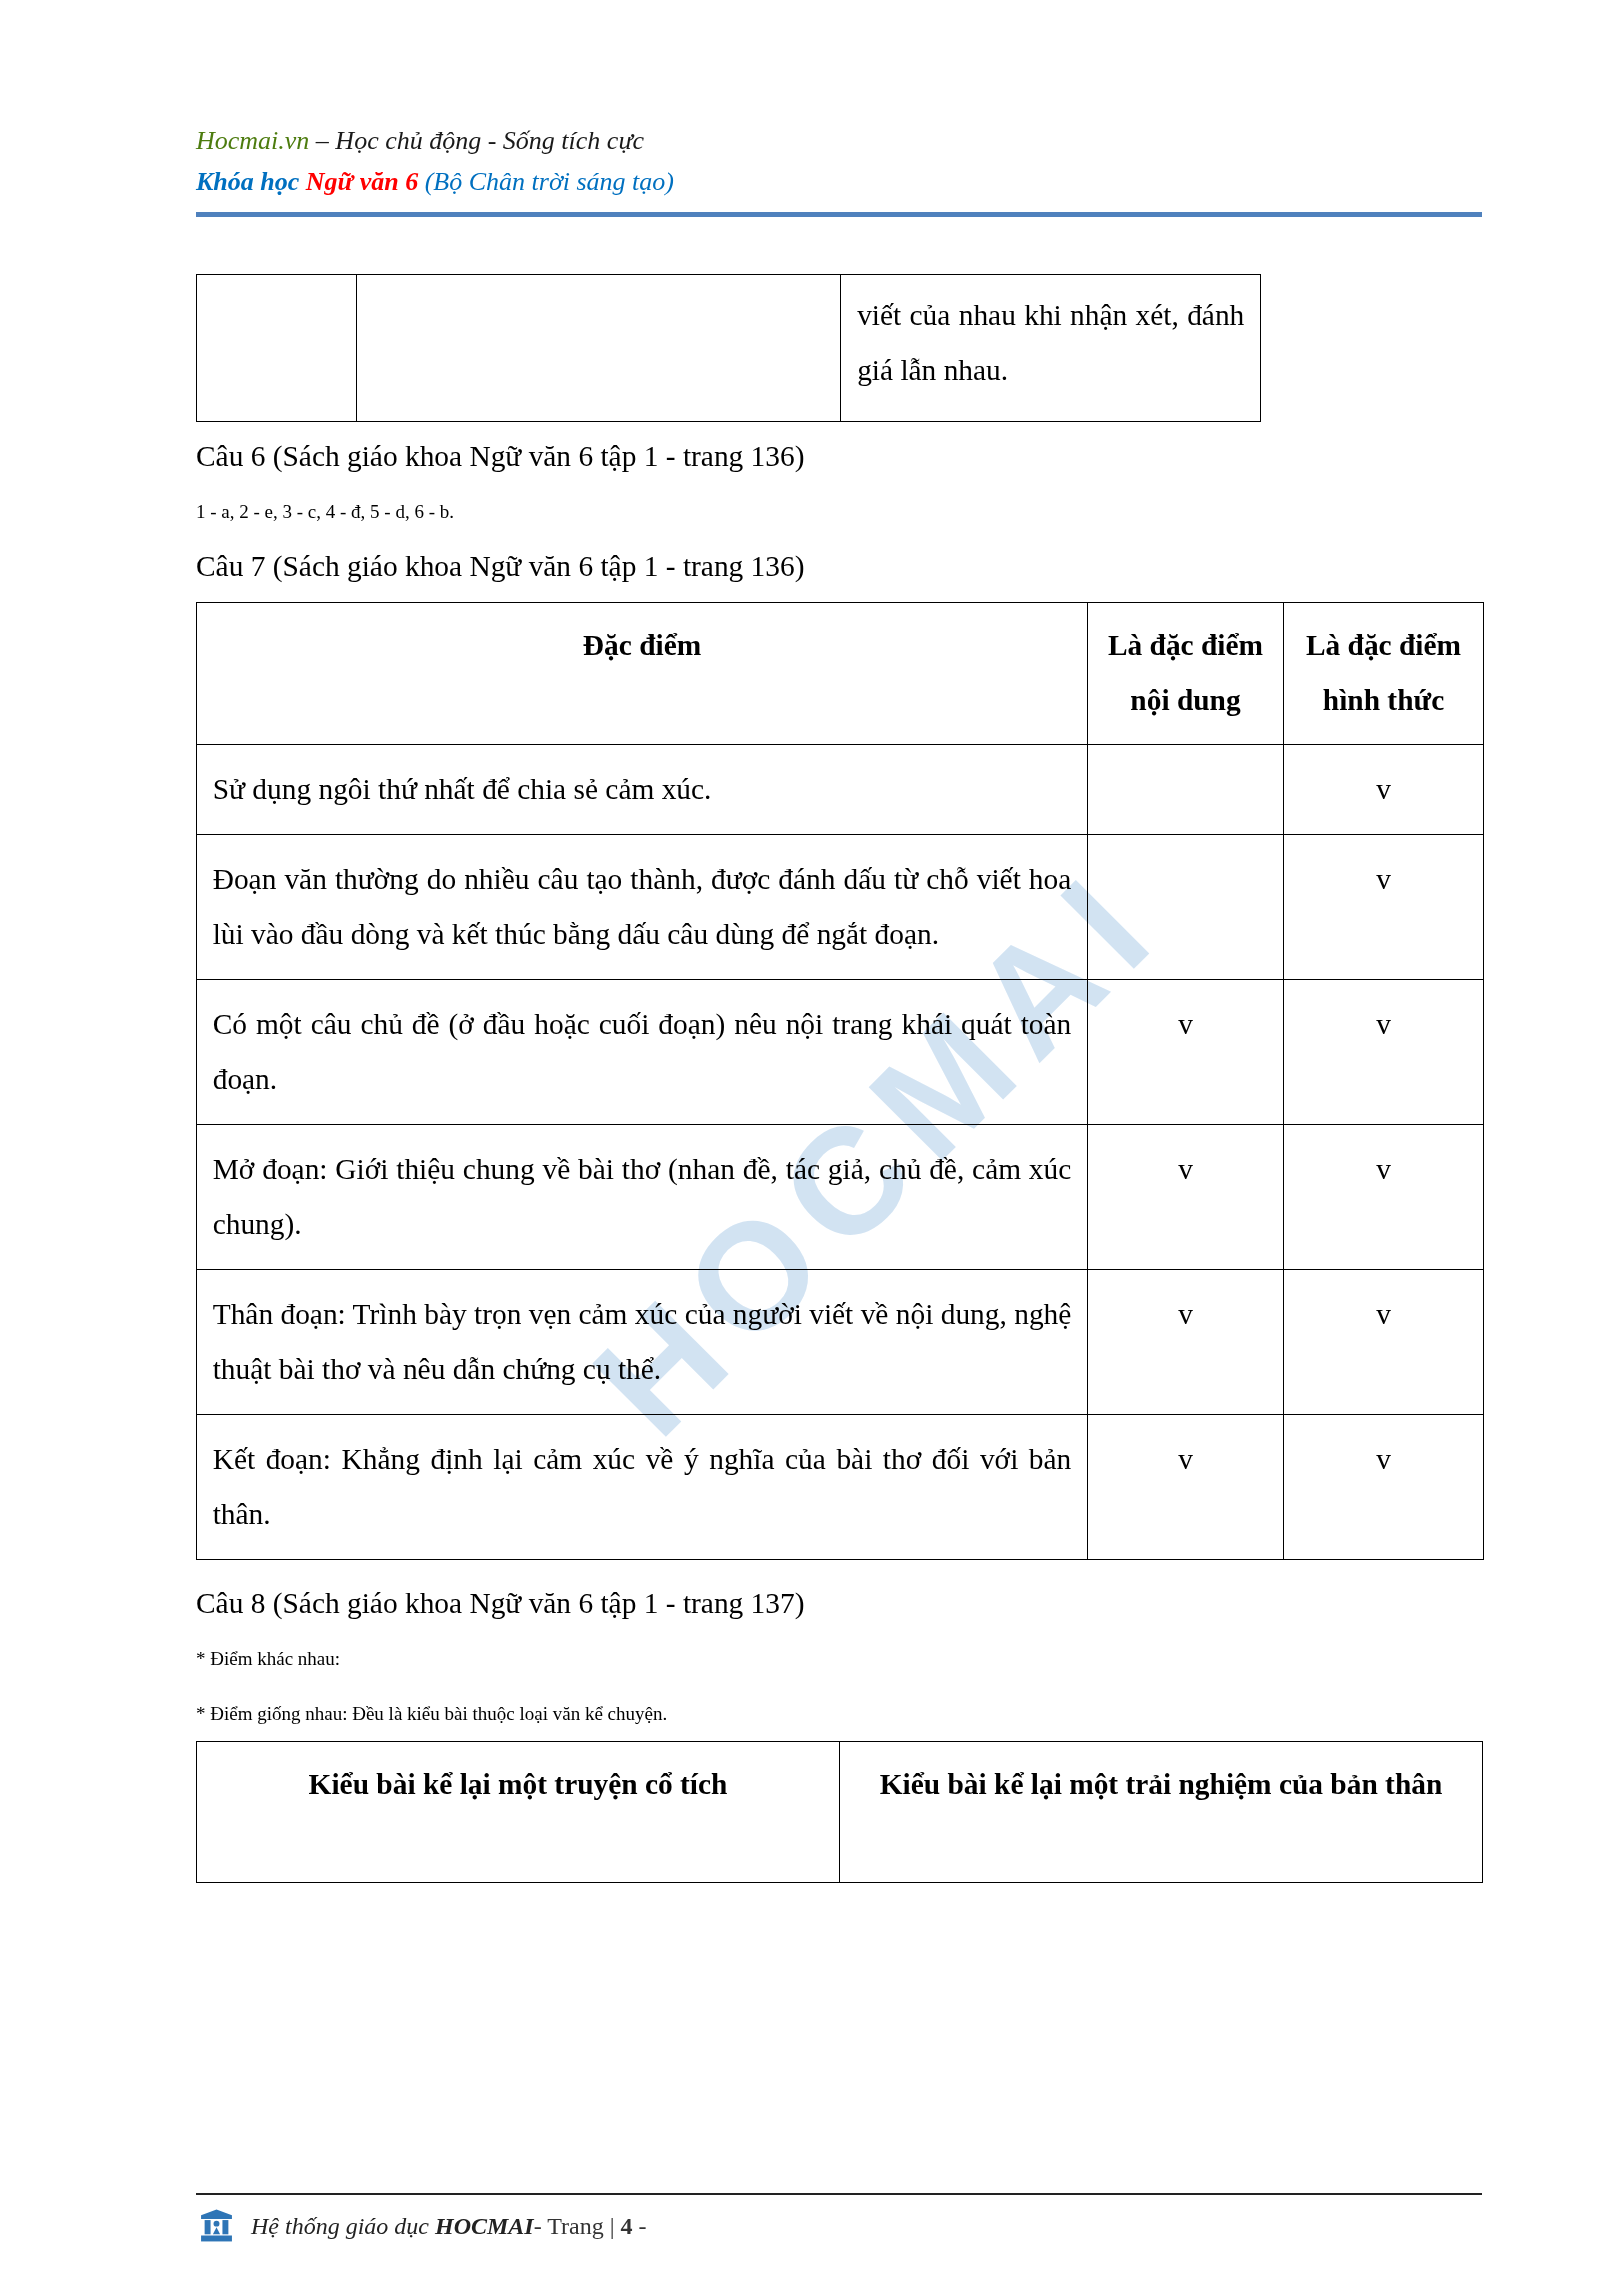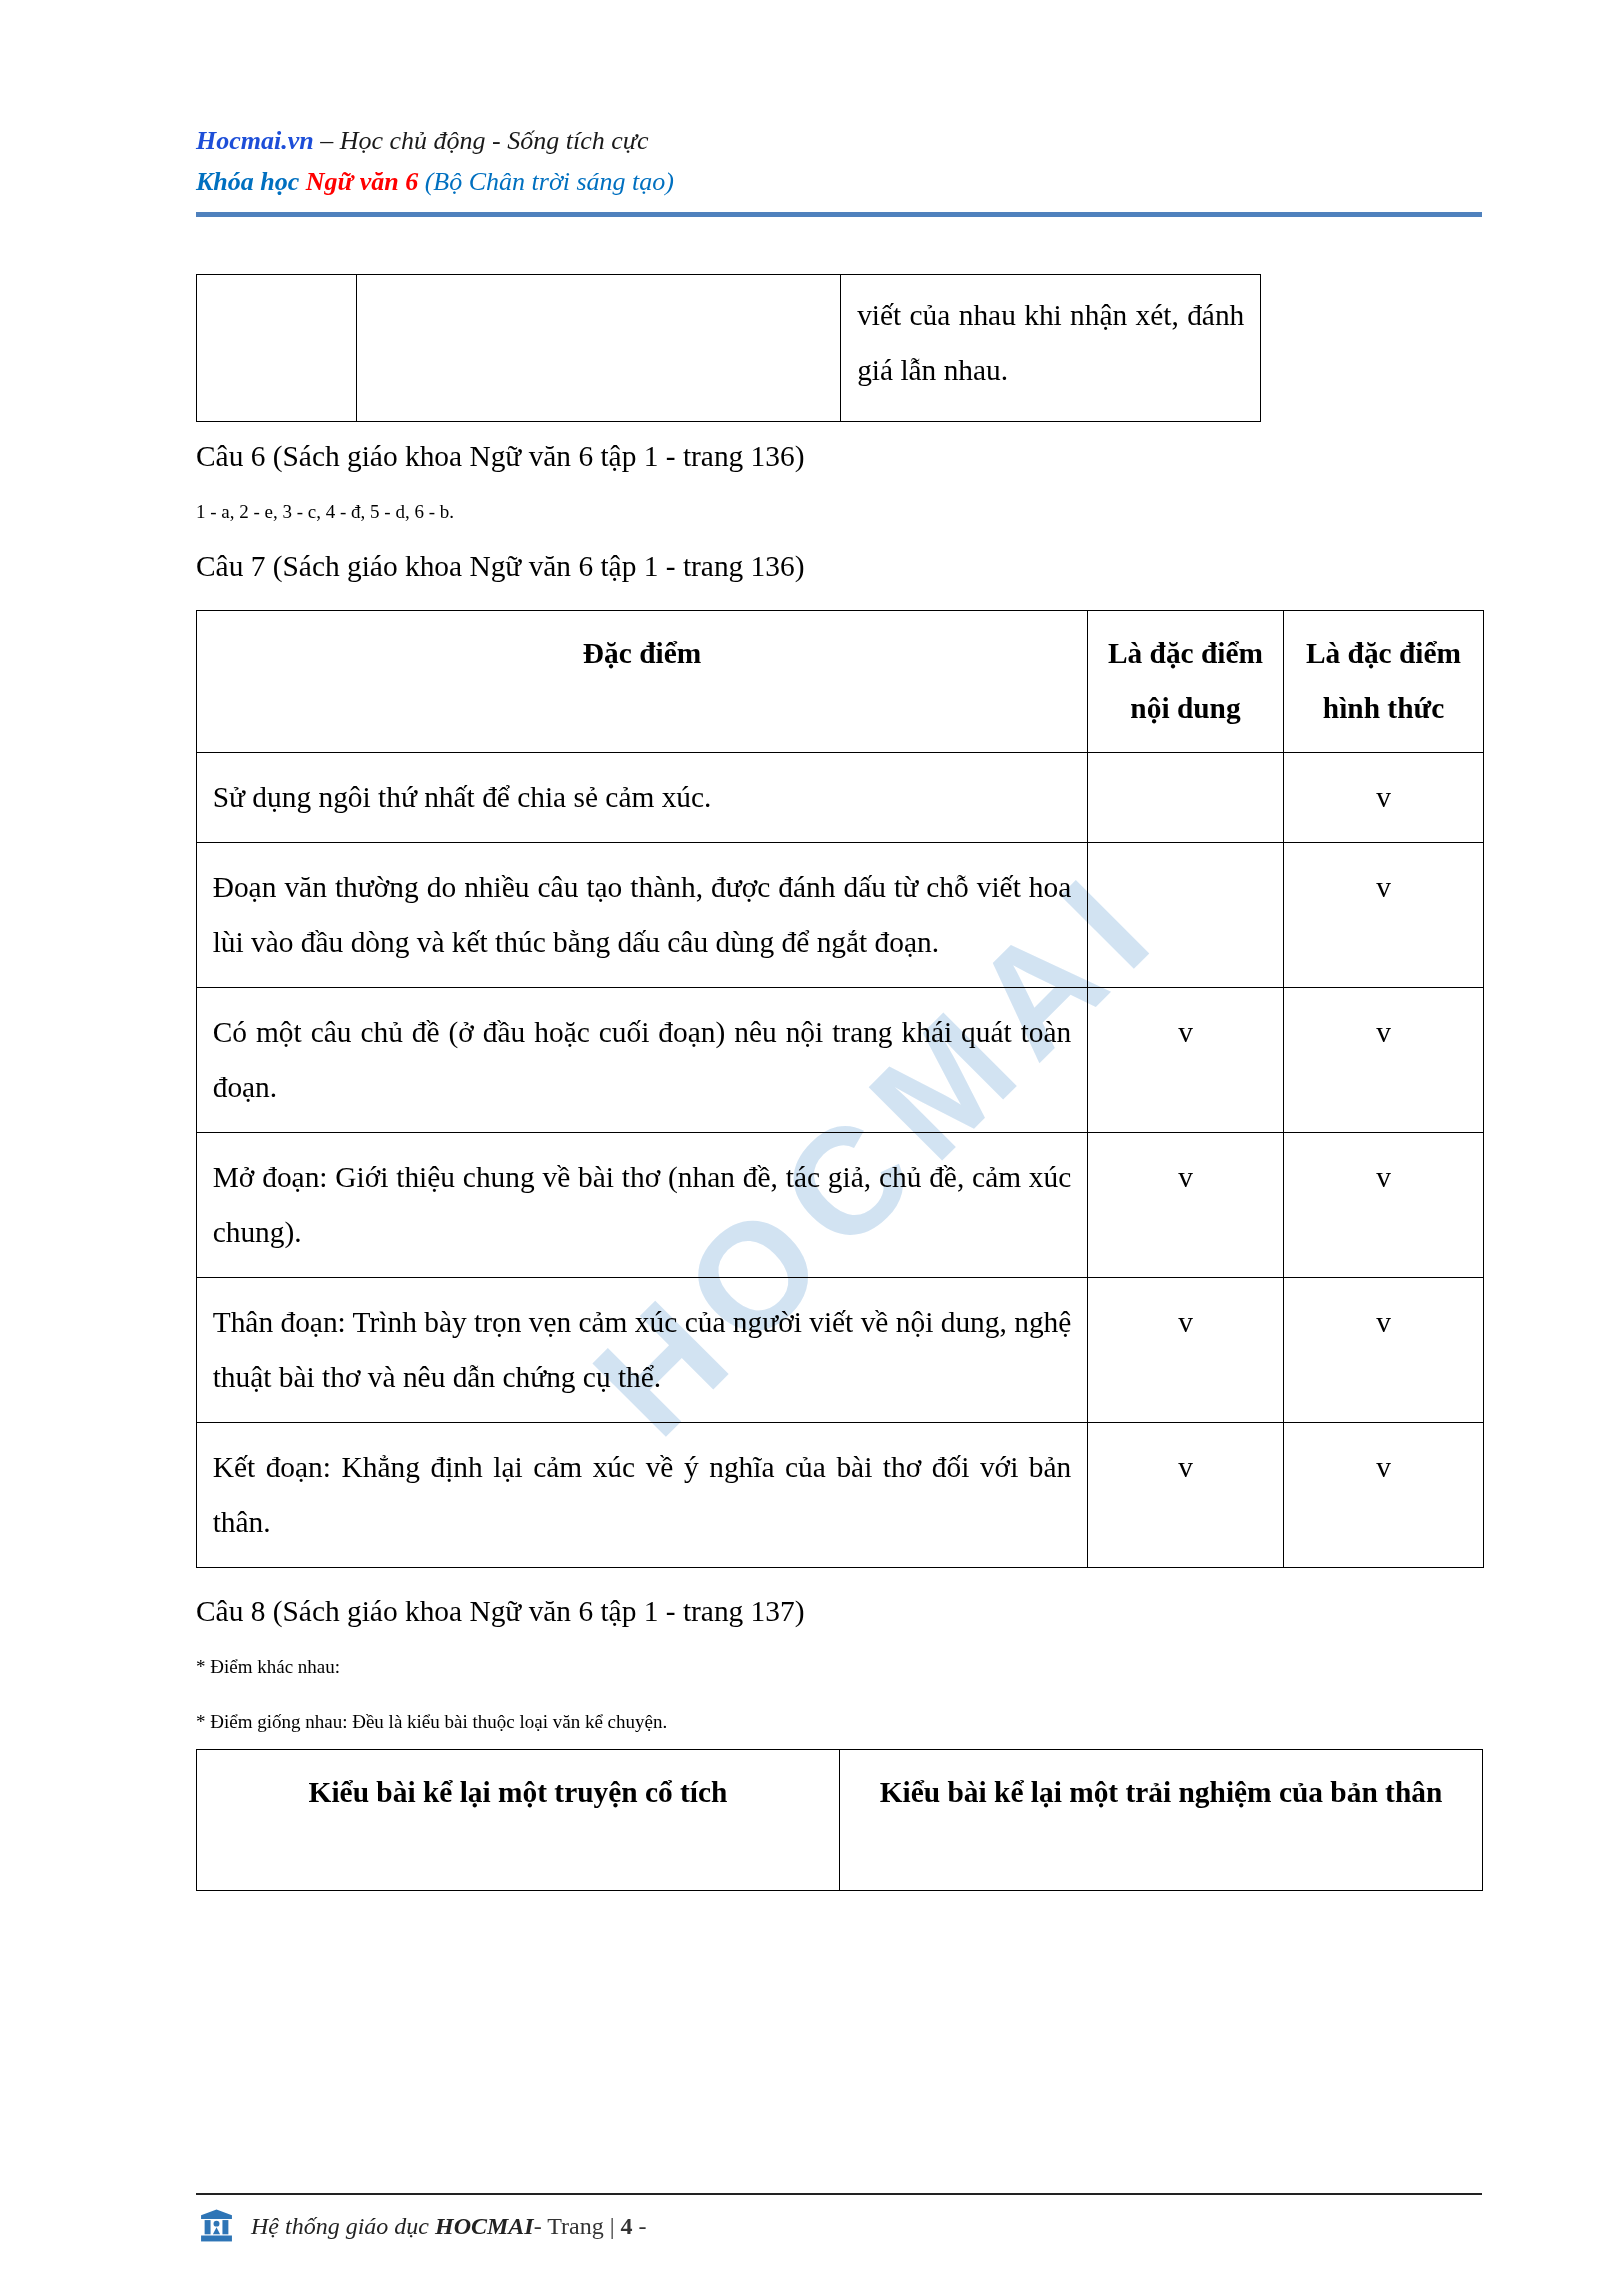--- a/index.html
+++ b/index.html
@@ -10,21 +10,21 @@
     height: 2295px;
     margin: 0 auto;
     background: #ffffff;
     font-family: "Liberation Serif", "DejaVu Serif", serif;
     color: #000;
     overflow: hidden;
   }
   
   .header { position: absolute; left: 196px; top: 122px; width: 1286px; z-index: 2; }
   .hdr-line1 { font-size: 26px; line-height: 37px; font-style: italic; color: #1a1a1a; }
-  .hdr-line1 .brand { color: #1d4ed8; font-weight: bold; }
+  .hdr-line1 .brand { color: #4d7c0f; font-weight: normal; }
   .hdr-line2 { font-size: 26px; line-height: 37px; font-style: italic; margin-top: 3.9px; }
   .hdr-line2 .course-label { color: #0070C0; font-weight: bold; }
   .hdr-line2 .subject { color: #FF0000; font-weight: bold; }
   .hdr-line2 .edition { color: #0070C0; }
   .blue-rule { position: absolute; left: 196px; top: 212px; width: 1286px; height: 4.6px; background: #4F81BD; z-index: 2; }
 
   
   .watermark {
     position: absolute; left: 406px; top: 1047px; width: 942px; height: 209px;
     z-index: 1; text-align: center; line-height: 209px;
@@ -47,21 +47,21 @@
   .cont-c3 { width: 502px; padding: 13px 15.7px 0 15.7px; font-size: 29.4px; line-height: 55px; text-align: justify; }
 
   
   table.grid { border-collapse: collapse; table-layout: fixed; width: 1286px; }
   table.grid td, table.grid th { border: 1.3px solid #000; vertical-align: top; font-size: 29.4px; line-height: 55px; }
   table.grid th { font-weight: bold; text-align: center; padding: 15.7px 15.7px; }
   td.feat { text-align: justify; padding: 17px 15.7px; }
   td.mark { text-align: center; padding: 17px 6.5px; }
 
   .mt-cau6 { margin-top: 6.5px; }
-  .mt-cau7table { margin-top: 16px; }
+  .mt-cau7table { margin-top: 8px; }
   .mt-cau8 { margin-top: 15.7px; }
 
   
   table.grid2 { border-collapse: collapse; table-layout: fixed; width: 1286px; }
   table.grid2 th { border: 1.3px solid #000; vertical-align: top; font-size: 29.4px; line-height: 55px; font-weight: bold; text-align: center; padding: 15.7px 26px; height: 141px; }
 
   
   .footer-rule { position: absolute; left: 196px; top: 2193px; width: 1286px; height: 2px; background: #222; z-index: 2; }
   .footer { position: absolute; left: 196px; top: 2207px; width: 1286px; z-index: 2; display: flex; align-items: center; font-size: 24px; color: #222; }
   .footer .org { font-style: italic; margin-left: 14px; }

